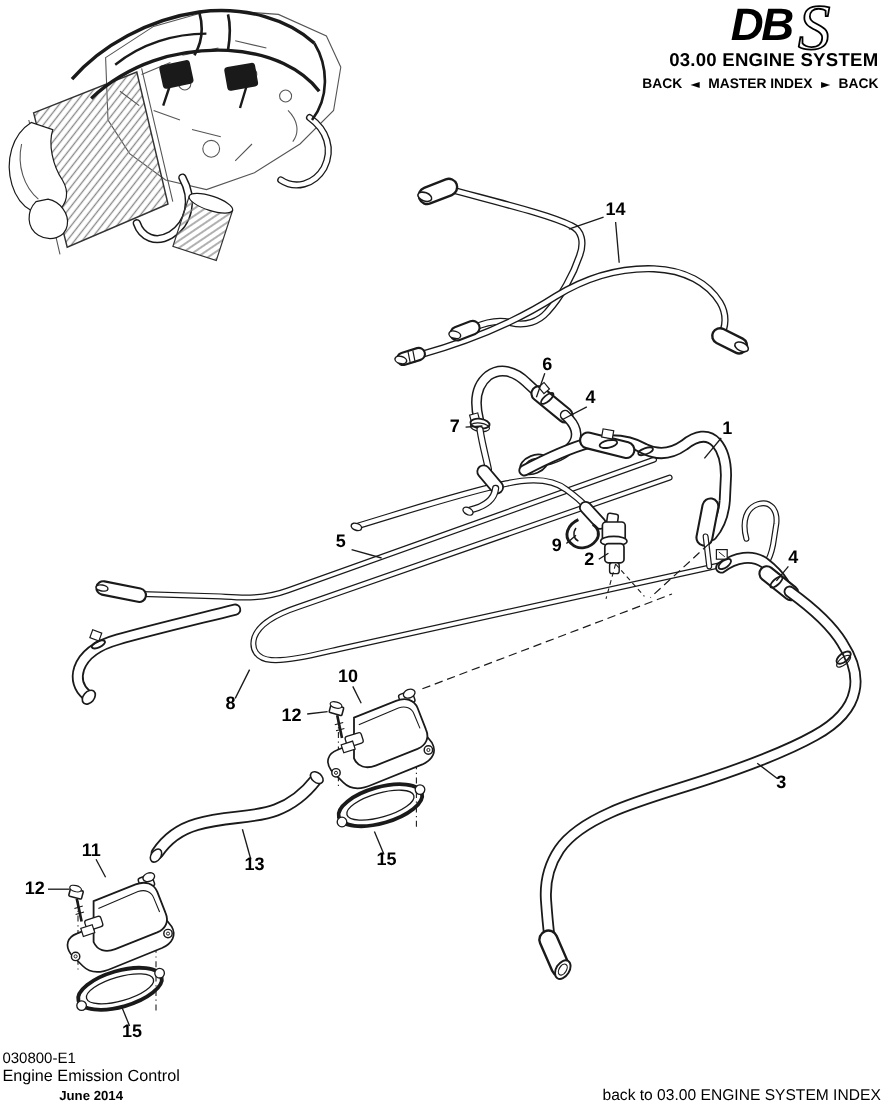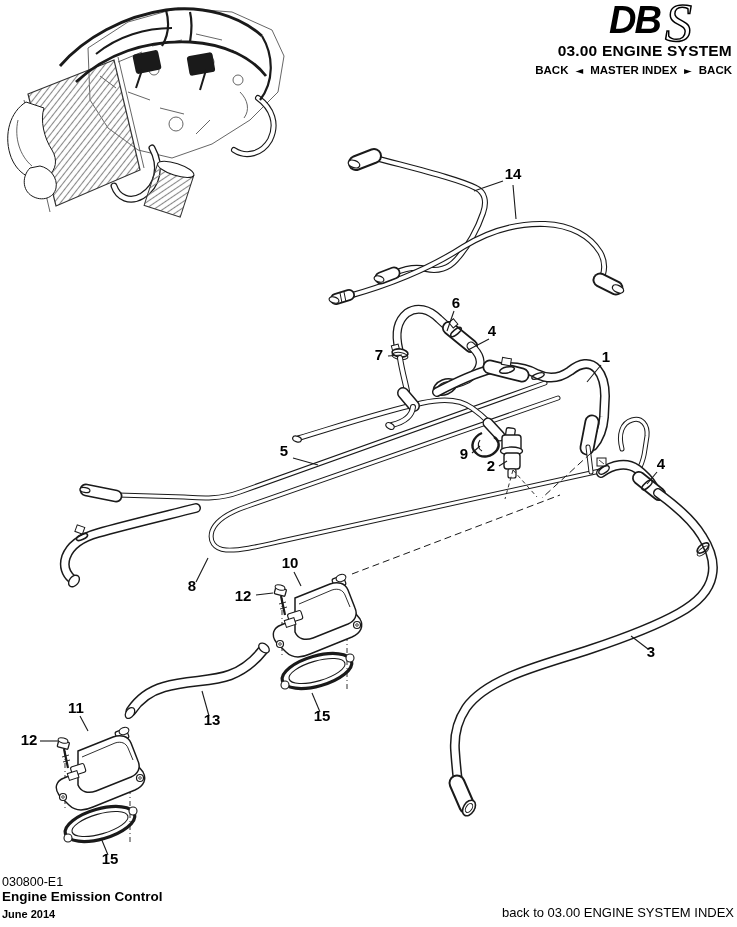--- a/index.html
+++ b/index.html
@@ -18,22 +18,22 @@
   .thin{stroke:#555;stroke-width:.9;fill:none;}
   
   #logo{right:4px;top:0;width:126px;height:48px;}
   #section-title{right:5px;top:42px;font-size:15.5px;font-weight:bold;letter-spacing:.2px;}
   #nav{right:5px;top:64px;font-size:11.5px;font-weight:bold;white-space:nowrap;}
   #nav .navitem{cursor:pointer;margin-top:11px;}
   #nav .arr{font-family:"DejaVu Sans","Liberation Sans",sans-serif;font-size:10px;margin:0 7px;}
   
   #footer-left{left:2px;top:875px;line-height:1.15;}
   #doc-code{font-size:12.5px;font-weight:normal;}
-  #doc-title{font-size:13.5px;font-weight:bold;text-align:right;}
-  #doc-date{font-size:11px;font-weight:bold;margin-top:3px;}
+  #doc-title{font-size:13.5px;font-weight:normal;text-align:right;}
+  #doc-date{font-size:11px;font-weight:bold;margin-top:3px;text-align:center;}
   #back-link{right:3px;top:905px;font-size:13px;font-weight:normal;cursor:pointer;}
 </style>
 </head>
 <body>
 
 <svg id="main-svg" width="737" height="927" viewBox="0 0 737 927">
   <defs>
     <pattern id="hatch" width="5" height="5" patternUnits="userSpaceOnUse" patternTransform="rotate(38)">
       <path d="M2.5,0 V5" stroke="#888" stroke-width="1.1"></path>
     </pattern>

